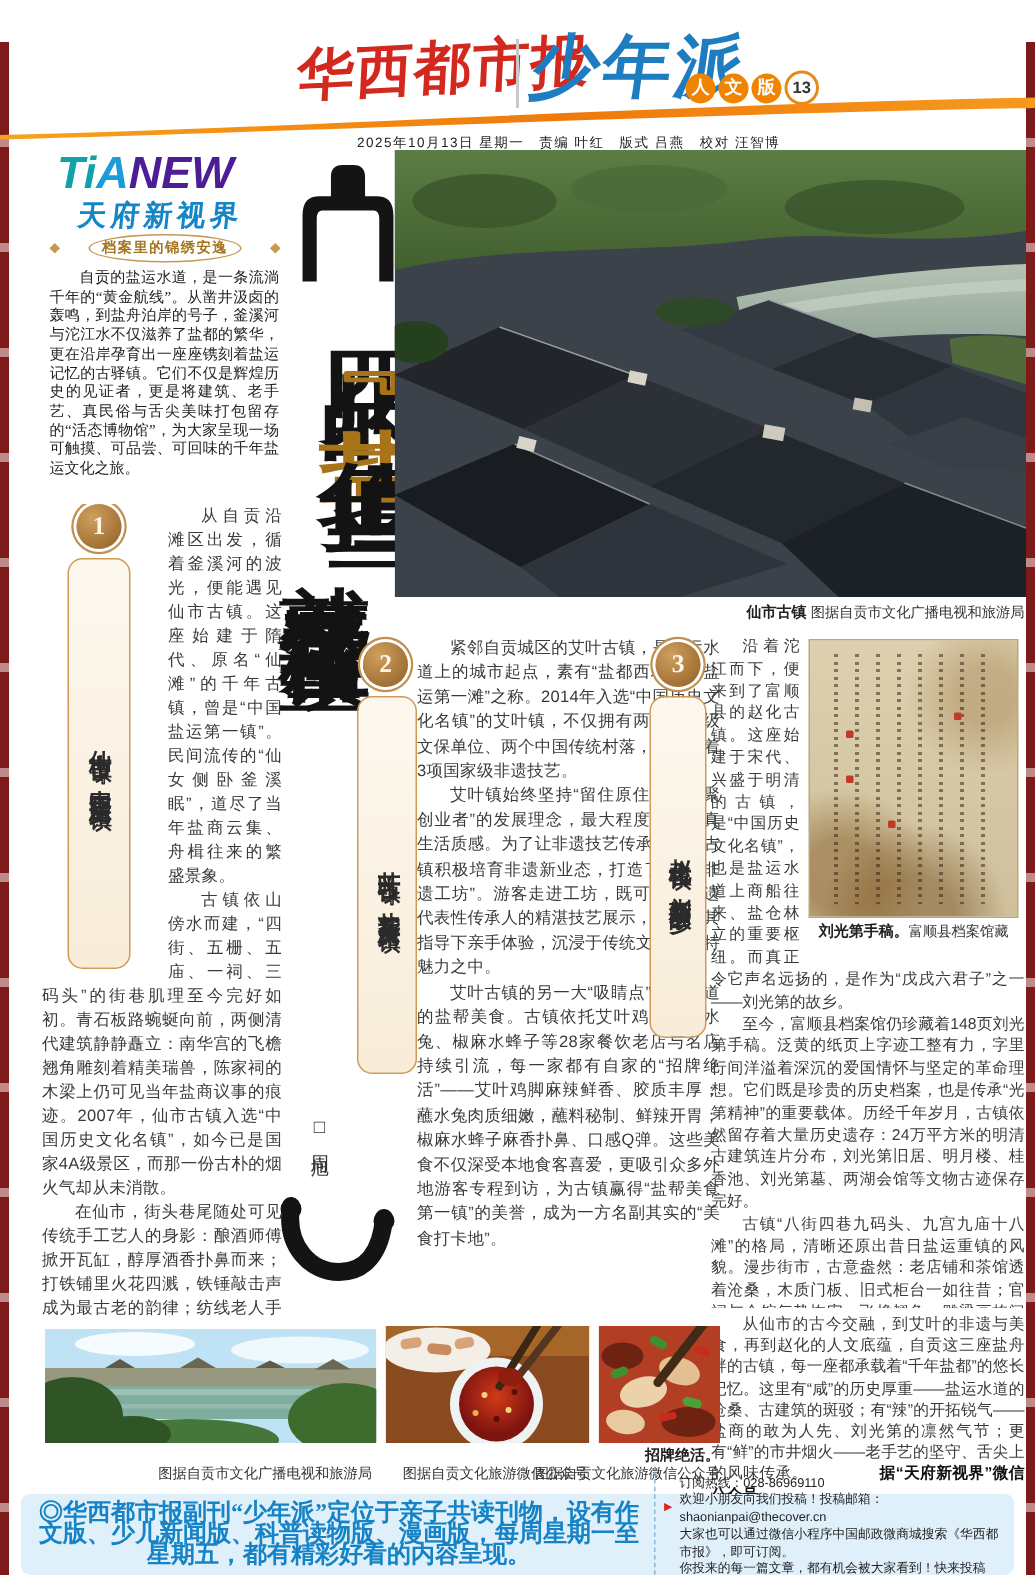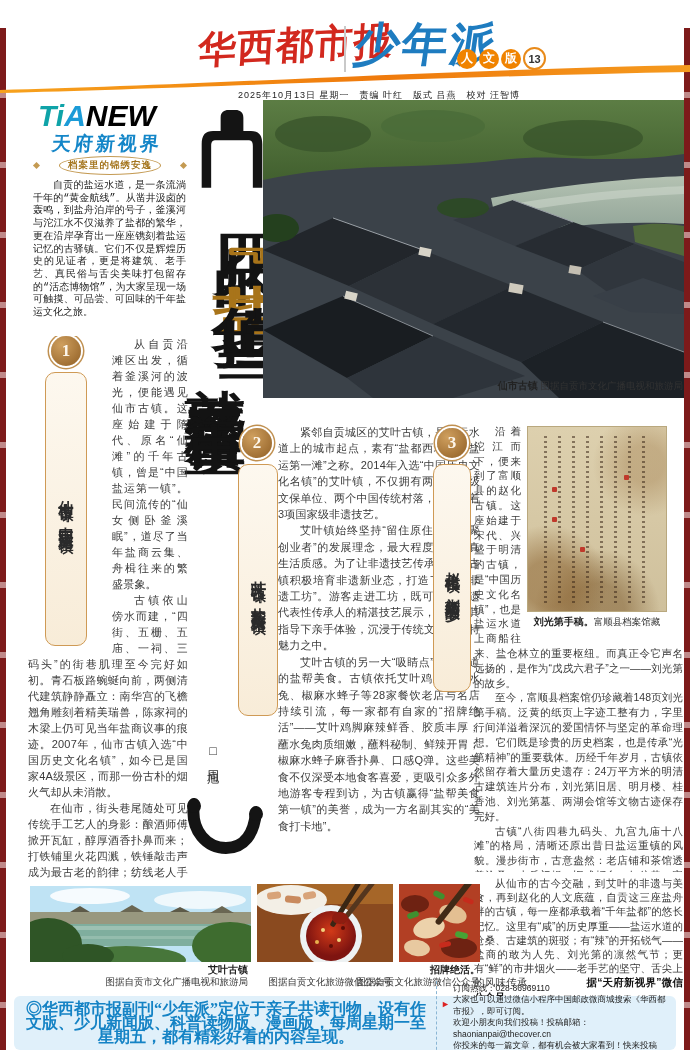--- a/index.html
+++ b/index.html
@@ -17,30 +17,30 @@
          transform:skewX(-8deg);font-family:"Liberation Sans",sans-serif;letter-spacing:2px;}
   .badges{left:457px;top:47px;display:flex;gap:2px;align-items:center;}
   .ed-badge{width:20px;height:20px;border-radius:50%;background:#f08300;color:#fff;
          font-size:12px;font-weight:bold;display:flex;align-items:center;justify-content:center;}
   .pageno{width:19px;height:19px;border-radius:50%;border:2px solid #e88a1a;color:#333;
          font-size:11px;font-weight:bold;display:flex;align-items:center;justify-content:center;background:#fff;}
   .swoosh{left:0;top:60px;}
   .dateline{left:238px;top:89px;font-size:9px;color:#222;letter-spacing:1px;white-space:nowrap;}
   
   .logo-latin{left:38px;top:99px;font-size:30px;font-style:italic;font-weight:900;letter-spacing:0;}
-  .logo-latin .p1{color:#0fa3a8;} .logo-latin .p2{color:#1b9bd7;} .logo-latin .p3{color:#000000;text-align:right;}
+  .logo-latin .p1{color:#0fa3a8;} .logo-latin .p2{color:#1b9bd7;} .logo-latin .p3{color:#4c1d95;text-align:right;}
   .logo-cn{left:52px;top:131px;font-size:19px;font-weight:900;color:#1486c8;
          transform:skewX(-6deg);letter-spacing:3px;}
   .tagline-wrap{left:34px;top:156px;width:152px;display:flex;align-items:center;gap:20px;}
   .tag-line{flex:1;height:1px;background:#c49a52;position:relative;}
   .tag-line::after{content:"";position:absolute;top:-2px;width:5px;height:5px;background:#c49a52;transform:rotate(45deg);}
   .tag-line.l::after{right:0;} .tag-line.r::after{left:0;}
   .tag-oval{border:1px solid #c49a52;border-radius:50%;padding:2px 8px;font-size:9.5px;
          font-weight:bold;color:#a5761f;letter-spacing:1px;white-space:nowrap;font-family:"Liberation Serif",serif;}
-  .intro{left:33px;top:180px;width:153px;height:152px;font-family:Liberation Mono, monospace;
+  .intro{left:33px;top:180px;width:153px;height:152px;font-family:Liberation Serif, serif;
          font-size:10px;line-height:12.7px;text-align:justify;text-indent:2em;color:#222;overflow:hidden;}
   
   .hl{position:absolute;writing-mode:vertical-rl;font-family:"Liberation Serif",serif;
       font-weight:900;color:#131313;text-align:start;}
   .hl1{left:218px;top:196px;font-size:50px;letter-spacing:12px;transform:scaleX(1.5);transform-origin:center top;}
   .hl2{left:187px;top:356px;font-size:42px;letter-spacing:6px;transform:scaleX(1.45);transform-origin:center top;}
   .hl .salt{color:#a8741a;}
   .byline{left:204px;top:744px;writing-mode:vertical-rl;font-size:12.5px;color:#333;letter-spacing:2px;}
   
   .badge{width:30px;height:30px;border-radius:50%;margin:0 auto 6px auto;
@@ -59,21 +59,21 @@
         letter-spacing:0.2px;color:#3a3a3a;overflow:hidden;}
   .sec1-float{float:left;width:76px;height:320px;margin-right:8px;}
   .sec2-txt{left:278px;top:424px;width:202px;height:454px;font-size:11px;line-height:16.4px;
         letter-spacing:0.2px;color:#3a3a3a;overflow:hidden;}
   .sec3-txt{left:474px;top:424px;width:209px;height:448px;font-size:10.5px;line-height:14.8px;
         color:#3a3a3a;overflow:hidden;}
   .sec3-end{left:474px;top:876px;width:209px;font-size:10.5px;line-height:14.2px;color:#3a3a3a;
         text-align:justify;text-indent:2em;}
   .sec3-end b{color:#111;margin-left:48px;}
   
-  .fig-manuscript{float:right;width:140px;margin:2px 16px 4px 6px;}
+  .fig-manuscript{float:right;width:140px;margin:2px 4px 4px 6px;}
   .ms-img{width:138px;height:184px;border:1px solid #b9a87e;position:relative;overflow:hidden;
         background:
           radial-gradient(circle at 15% 85%,rgba(140,100,50,.55) 0 12%,transparent 30%),
           radial-gradient(circle at 85% 20%,rgba(150,110,60,.35) 0 10%,transparent 28%),
           radial-gradient(circle at 50% 100%,rgba(120,85,40,.5) 0 14%,transparent 32%),
           linear-gradient(180deg,#ddd0ae,#cfc09c);}
   .ms-cols{position:absolute;inset:8px 10px;background:
           repeating-linear-gradient(0deg,rgba(60,40,25,.55) 0 2px,transparent 2px 5px),
           repeating-linear-gradient(90deg,transparent 0 5px,rgba(70,45,25,.0) 5px 8px);
           -webkit-mask:repeating-linear-gradient(90deg,transparent 0 6px,#000 6px 9px,transparent 9px 14px);
@@ -182,21 +182,21 @@
       <line x1="80" y1="196" x2="170" y2="236" stroke="#868c92" stroke-width="1"></line>
       <line x1="340" y1="222" x2="421" y2="252" stroke="#868c92" stroke-width="1"></line>
       <rect x="156" y="148" width="12" height="8" fill="#d8d4c8" transform="rotate(12 162 152)"></rect>
       <rect x="246" y="184" width="14" height="9" fill="#cfcabd" transform="rotate(10 253 188)"></rect>
       <rect x="82" y="192" width="12" height="8" fill="#d8d4c8" transform="rotate(14 88 196)"></rect>
       <rect x="306" y="166" width="12" height="8" fill="#c4bfb2" transform="rotate(10 312 170)"></rect>
       <ellipse cx="14" cy="128" rx="22" ry="14" fill="#24401e"></ellipse>
       <ellipse cx="200" cy="108" rx="26" ry="10" fill="#2c4a24" opacity=".9"></ellipse>
     </svg>
   </div>
-  <div class="cap-line cap" style="left:263px;top:379px;width:420px;">
+  <div class="cap-line cap" style="left:263px;top:401px;width:420px;">
     <b>仙市古镇</b>&nbsp;<span class="credit">图据自贡市文化广播电视和旅游局</span>
   </div>
 
   <div class="abs sec1-wrap body-txt">
     <div class="sec1-float">
       <div class="badge">1</div>
       <div class="tbox" style="width:40px;height:272px;">
         <span>仙市古镇：『中国盐运第一镇』</span>
       </div>
     </div>
@@ -256,21 +256,20 @@
         <polygon points="180,27 192,20 204,27" fill="#6a6753"></polygon>
       <rect y="38" width="221" height="22" fill="#7fae9e"></rect>
       <rect y="40" width="221" height="4" fill="#a9c9bc" opacity=".7"></rect>
       <rect y="50" width="221" height="3" fill="#a9c9bc" opacity=".5"></rect>
       <ellipse cx="18" cy="58" rx="34" ry="26" fill="#2f5526"></ellipse>
       <ellipse cx="200" cy="60" rx="38" ry="24" fill="#3e6c2f"></ellipse>
       <ellipse cx="96" cy="74" rx="60" ry="14" fill="#47763a"></ellipse>
       <ellipse cx="58" cy="70" rx="26" ry="12" fill="#2f5526"></ellipse>
     </svg>
   </div>
-  <div class="cap-line cap" style="left:30px;top:963px;width:218px;"><b>艾叶古镇</b></div>
   <div class="cap-line cap" style="left:30px;top:976px;width:218px;"><span class="credit">图据自贡市文化广播电视和旅游局</span></div>
 
   <div class="photo" style="left:257px;top:884px;width:136px;height:78px;">
     <svg width="136" height="78" viewBox="0 0 136 78">
       <defs>
           <radialGradient id="gsauce" cx="0.5" cy="0.4">
             <stop offset="0" stop-color="#d23a18"></stop>
             <stop offset="1" stop-color="#7e1410"></stop>
           </radialGradient>
         </defs>
@@ -314,19 +313,19 @@
   <div class="cap-line cap" style="left:345px;top:963px;width:135px;"><b>招牌绝活。</b></div>
   <div class="cap-line cap" style="left:345px;top:976px;width:135px;"><span class="credit">图据自贡文化旅游微信公众号</span></div>
 
   <div class="abs footer">
     <div class="f-left">
       <div>◎华西都市报副刊“少年派”定位于亲子共读刊物，设有作文版、少儿新闻版、科普读物版、漫画版，每周星期一至星期五，都有精彩好看的内容呈现。</div>
     </div>
     <div class="f-right">
       <span class="f-arrow">►</span>
       <div>订阅热线：028-86969110</div>
+      <div>欢迎小朋友向我们投稿！投稿邮箱：shaonianpai@thecover.cn</div>
       <div>大家也可以通过微信小程序中国邮政微商城搜索《华西都市报》，即可订阅。</div>
-      <div>欢迎小朋友向我们投稿！投稿邮箱：shaonianpai@thecover.cn</div>
       <div>你投来的每一篇文章，都有机会被大家看到！快来投稿吧！</div>
     </div>
   </div>
 
 </div>
 
 </body></html>

